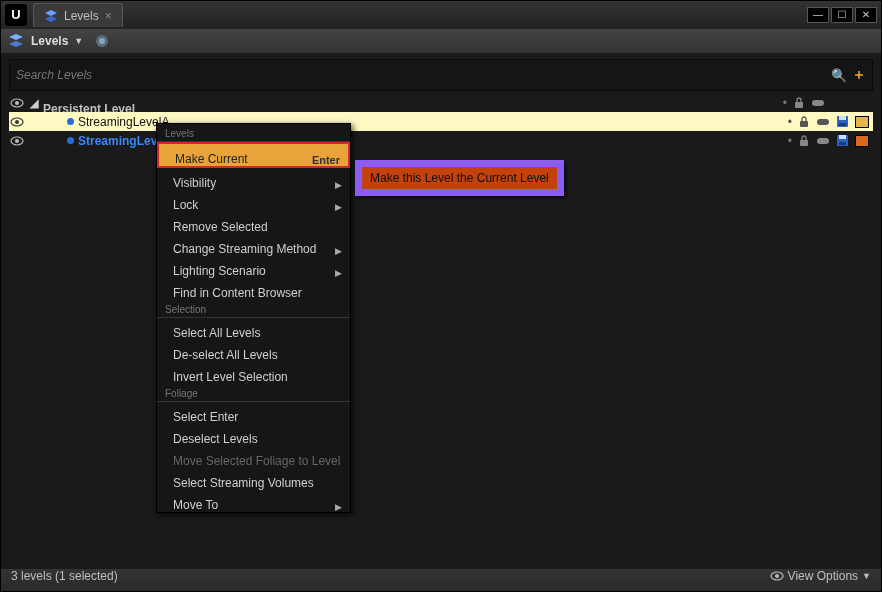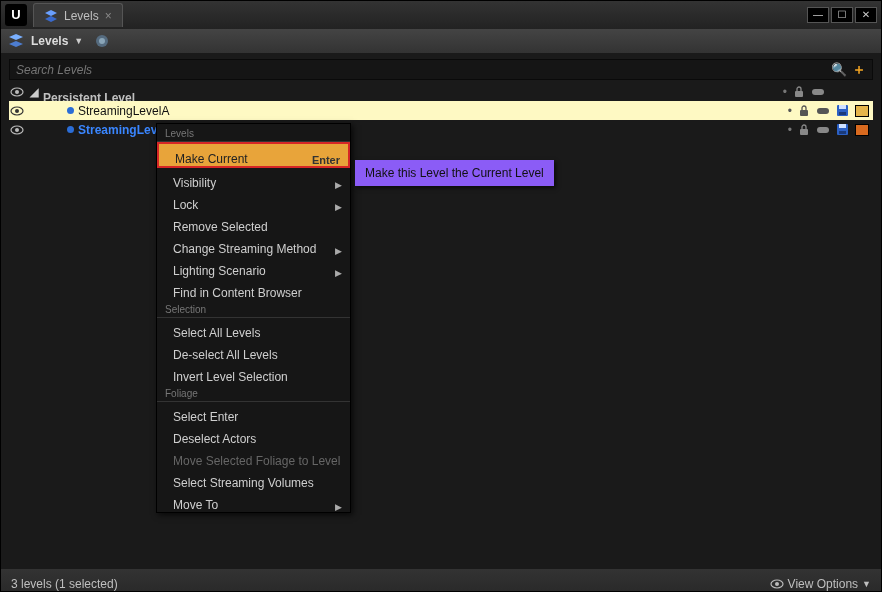--- a/index.html
+++ b/index.html
@@ -9,42 +9,42 @@
 .ue-logo { width:22px; height:22px; border-radius:3px; background:#000; color:#fff; font-weight:bold; font-size:13px; text-align:center; line-height:22px; margin-right:6px;}
 .tab { height:24px; background:#3a3a3a; border:1px solid #555; border-bottom:none; border-radius:3px 3px 0 0; padding:0 10px; display:flex; align-items:center; gap:6px;}
 .tab .icon-slot { width:14px; height:14px; }
 .tab-close { color:#888; }
 .winctrl { margin-left:auto; display:flex; gap:2px;}
 .winctrl div { width:22px; height:16px; background:#000; border:1px solid #555; color:#ccc; text-align:center; line-height:14px; font-size:10px; }
 .toolbar { height:24px; background:linear-gradient(#444,#333); display:flex; align-items:center; padding:0 6px; gap:6px;}
 .toolbar .lbl { font-weight:bold; color:#ddd;}
 .toolbar .drop { color:#ccc; font-size:9px;}
 .icon-box { width:18px; height:18px; display:inline-flex; align-items:center; justify-content:center;}
-.searchbar { height:21px; background:#151515; margin:6px 8px 2px 8px; display:flex; align-items:center; padding:0 6px; border:1px solid #0a0a0a;}
+.searchbar { height:32px; background:#151515; margin:6px 8px 2px 8px; display:flex; align-items:center; padding:0 6px; border:1px solid #0a0a0a;}
 .searchbar input { flex:1; background:transparent; border:none; color:#999; font-style:italic; outline:none;}
 .searchbar .plus { color:#f5a623; font-weight:bold; font-size:14px; width:14px; text-align:center;}
 .list { padding:0 8px;}
 .row { height:19px; display:flex; align-items:center; position:relative;}
 .row.selected { background:#fef9c3; color:#111;}
 .eye { width:16px; height:16px; margin-right:4px; display:flex; align-items:center; justify-content:center;}
 .expand { width:10px; color:#ccc; text-align:center;}
 .dot { width:7px; height:7px; border-radius:50%; background:#2b6dd6; margin:0 4px; flex-shrink:0;}
 .name { flex:1; white-space:nowrap; overflow:hidden;}
 .name.blue { color:#3a86ff; font-weight:bold;}
 .name.bold { font-weight:bold;margin-top:12px;}
 .row .right { display:flex; gap:6px; align-items:center; margin-right:4px;}
 .ctxmenu { position:absolute; left:155px; top:122px; width:195px; background:#161616; border:1px solid #000; box-shadow:2px 2px 6px rgba(0,0,0,.7); z-index:10;}
 .ctx-sec { color:#777; font-size:10px; padding:4px 8px 2px 8px; border-bottom:1px solid #333;}
 .ctx-item { height:22px; display:flex; align-items:flex-end; padding:0 8px 0 16px; color:#cfcfcf; white-space:nowrap; justify-content:space-between;}
 .ctx-item.disabled { color:#666; }
 .ctx-item.highlight { background:#e8a43a; color:#222; border:2px solid #d62626; height:26px;}
 .ctx-item .arrow { font-size:9px; color:#aaa;}
 .ctx-item .shortcut { color:#333; font-size:11px;font-weight:bold;}
-.tooltip { position:absolute; left:354px; top:159px; background:#8b5cf6; color:#111; border:2px solid #8b5cf6; padding:4px 8px; box-shadow:2px 2px 4px rgba(0,0,0,.6); z-index:20;}
-.statusbar { position:absolute; bottom:0; left:0; right:0; height:22px; background:linear-gradient(#333,#2a2a2a); display:flex; align-items:flex-end; padding:0 10px; justify-content:space-between;}
+.tooltip { position:absolute; left:354px; top:159px; background:#c2410c; color:#111; border:7px solid #8b5cf6; padding:4px 8px; box-shadow:2px 2px 4px rgba(0,0,0,.6); z-index:20;}
+.statusbar { position:absolute; bottom:0; left:0; right:0; height:22px; background:linear-gradient(#333,#2a2a2a); display:flex; align-items:flex-start; padding:0 10px; justify-content:space-between;}
 svg { display:block; }
 .swatch { width:14px; height:12px; border:1px solid #000;}
 </style>
 </head>
 <body>
 
 <div class="window">
 
   <div class="titlebar">
     <div class="ue-logo">U</div>
@@ -221,21 +221,21 @@
         <span>De-select All Levels</span>
       </div>
     <div class="ctx-item">
         <span>Invert Level Selection</span>
       </div>
     <div class="ctx-sec">Foliage</div>
     <div class="ctx-item">
         <span>Select Enter</span>
       </div>
     <div class="ctx-item">
-        <span>Deselect Actors</span>
+        <span>Deselect Levels</span>
       </div>
     <div class="ctx-item disabled">
         <span>Move Selected Foliage to Level</span>
       </div>
     <div class="ctx-item">
         <span>Select Streaming Volumes</span>
       </div>
     <div class="ctx-item">
         <span>Move To</span>
         <span class="arrow">▶</span>

